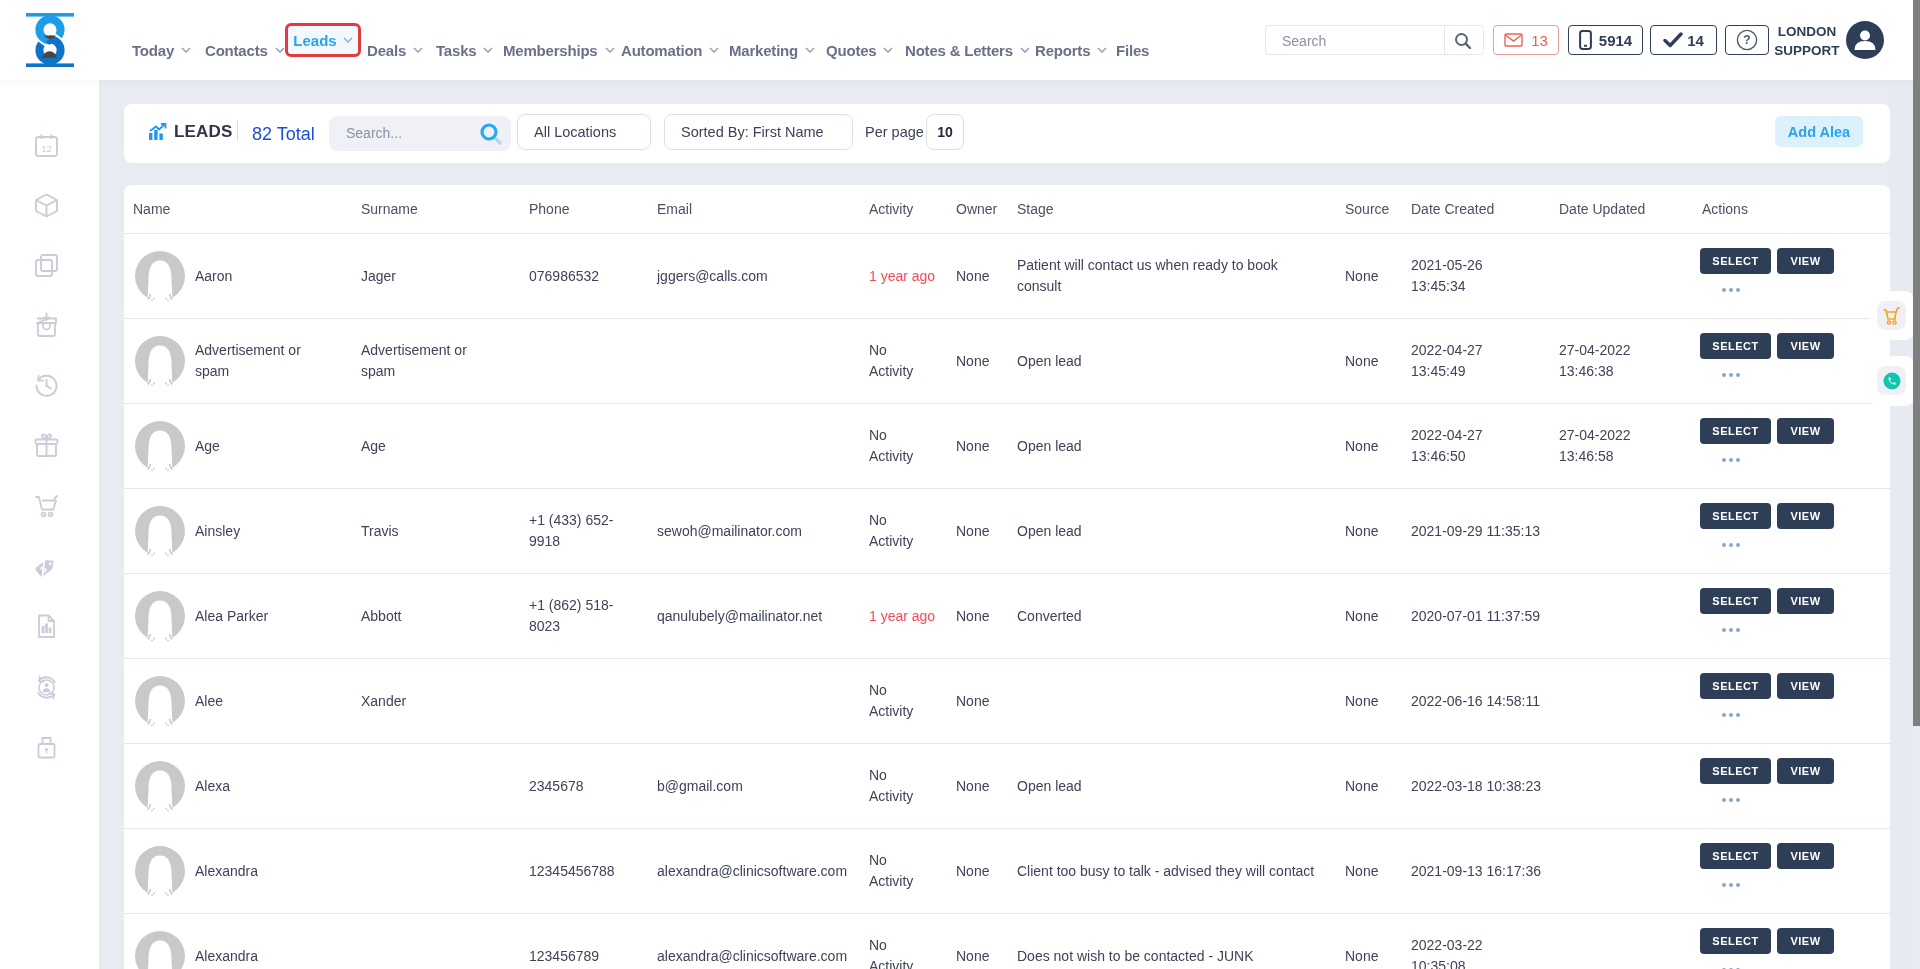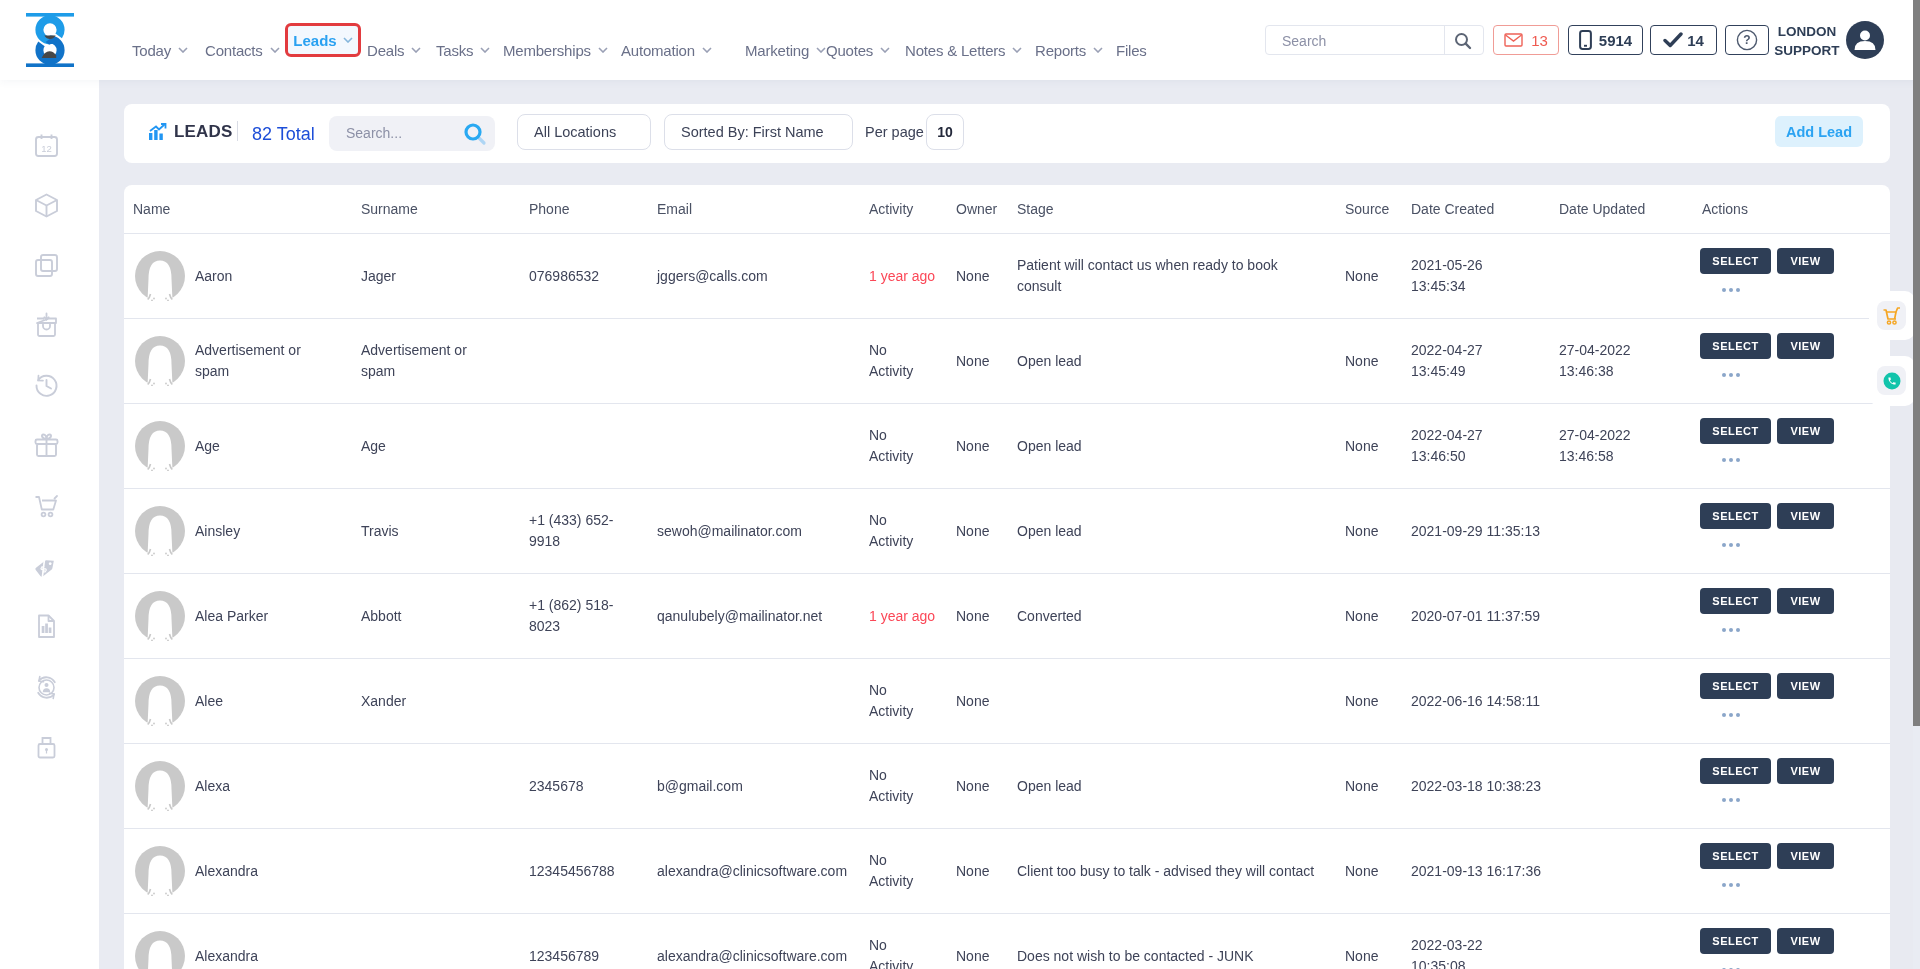--- a/index.html
+++ b/index.html
@@ -1,21 +1,21 @@
 <!DOCTYPE html>
 <html><head>
 <meta charset="utf-8">
 <style>
 * { margin:0; padding:0; box-sizing:border-box; }
 html,body { width:1920px; height:969px; overflow:hidden; }
 body { font-family:"Liberation Sans", sans-serif; background:#e9ebf2; position:relative; }
 
 
 #topbar { position:absolute; left:0; top:0; width:1920px; height:80px; background:#fff; box-shadow:0 2px 8px rgba(60,70,110,0.05); z-index:5; }
-.nav-item { position:absolute; top:0; height:100px; display:flex; align-items:center; font-size:15px; font-weight:400; color:#6a7089; letter-spacing:-0.2px; white-space:nowrap; }
+.nav-item { position:absolute; top:0; height:100px; display:flex; align-items:center; font-size:15px; font-weight:700; color:#6a7089; letter-spacing:-0.2px; white-space:nowrap; }
 .nav-item svg { margin-left:7px; }
 #leadsbox { position:absolute; left:285px; top:23px; width:76px; height:34px; border:3px solid #e23b3f; border-radius:6px; background:#f3f8fe; display:flex; align-items:center; justify-content:center; font-size:15px; font-weight:700; color:#2aa1f1; }
 #leadsbox svg { margin-left:6px; }
 
 #tb-search { position:absolute; left:1265px; top:25px; width:219px; height:30px; border:1px solid #e3e6ee; border-radius:4px; background:#fff; }
 #tb-search .txt { position:absolute; left:16px; top:7px; font-size:14px; color:#8c90a6; }
 #tb-search .sep { position:absolute; right:38px; top:0; width:1px; height:28px; background:#e3e6ee; }
 .tb-btn { position:absolute; top:25px; height:30px; border-radius:4px; display:flex; align-items:center; justify-content:center; background:#fff; }
 #btn-mail { left:1493px; width:66px; border:1px solid #f09c96; color:#ef5a50; }
 #btn-mail .n { font-size:15px; font-weight:500; margin-left:8px; }
@@ -29,21 +29,21 @@
 
 
 #sidebar { position:absolute; left:0; top:80px; width:99px; height:889px; background:#fff; z-index:4; }
 .side-ic { position:absolute; left:33px; width:27px; height:27px; }
 
 
 #toolbar { position:absolute; left:124px; top:104px; width:1766px; height:59px; background:#fff; border-radius:8px; z-index:2; }
 #leads-title { position:absolute; left:174px; top:122px; font-size:17px; font-weight:700; color:#30344a; letter-spacing:0.15px; z-index:3; }
 #tdiv { position:absolute; left:237px; top:121px; width:1px; height:20px; background:#d9dce5; z-index:3; }
 #total { position:absolute; left:252px; top:124px; font-size:18px; color:#1d4ed8; z-index:3;text-align:center; }
-#srch { position:absolute; left:329px; top:116px; width:166px; height:35px; background:#f0f1f6; border-radius:8px; z-index:3; }
+#srch { position:absolute; left:329px; top:116px; width:182px; height:35px; background:#f0f1f6; border-radius:8px; z-index:3; }
 #srch .txt { position:absolute; left:17px; top:9px; font-size:14px; color:#8c90a6; }
 .tb-box { position:absolute; top:114px; height:36px; border:1px solid #dcdfe9; border-radius:8px; background:#fff; display:flex; align-items:center; font-size:14.5px; color:#3c4257; z-index:3; }
 #allloc { left:517px; width:134px; padding-left:16px; }
 #sorted { left:664px; width:189px; padding-left:16px; }
 #perpage { position:absolute; left:865px; top:124px; font-size:14.5px; font-weight:500; color:#3c4257; z-index:3; }
 #pp10 { left:926px; width:38px; justify-content:center; padding-left:0; font-weight:600; font-size:14px; color:#23283a; }
 #addlead { position:absolute; left:1775px; top:116px; width:88px; height:31px; background:#ddf1fd; border-radius:6px; display:flex; align-items:center; justify-content:center; font-size:14.5px; font-weight:600; color:#2ba3f2; z-index:3; }
 
 
 #tcard { position:absolute; left:124px; top:185px; width:1766px; height:790px; background:#fff; border-radius:8px 8px 0 0; z-index:2; }
@@ -165,21 +165,21 @@
       </svg></span>
   <span class="nav-item" style="left:436px;">Tasks <svg width="10" height="6" viewBox="0 0 10 6">
         <path d="M1 1 5 5 9 1" stroke="#9aa0b5" stroke-width="1.6" fill="none"></path>
       </svg></span>
   <span class="nav-item" style="left:621px;">Automation <svg width="10" height="6" viewBox="0 0 10 6">
         <path d="M1 1 5 5 9 1" stroke="#9aa0b5" stroke-width="1.6" fill="none"></path>
       </svg></span>
   <span class="nav-item" style="left:503px;">Memberships <svg width="10" height="6" viewBox="0 0 10 6">
         <path d="M1 1 5 5 9 1" stroke="#9aa0b5" stroke-width="1.6" fill="none"></path>
       </svg></span>
-  <span class="nav-item" style="left:729px;margin-left:16px;">Marketing <svg width="10" height="6" viewBox="0 0 10 6">
+  <span class="nav-item" style="left:729px;">Marketing <svg width="10" height="6" viewBox="0 0 10 6">
         <path d="M1 1 5 5 9 1" stroke="#9aa0b5" stroke-width="1.6" fill="none"></path>
       </svg></span>
   <span class="nav-item" style="left:826px;">Quotes <svg width="10" height="6" viewBox="0 0 10 6">
         <path d="M1 1 5 5 9 1" stroke="#9aa0b5" stroke-width="1.6" fill="none"></path>
       </svg></span>
   <span class="nav-item" style="left:905px;">Notes &amp; Letters <svg width="10" height="6" viewBox="0 0 10 6">
         <path d="M1 1 5 5 9 1" stroke="#9aa0b5" stroke-width="1.6" fill="none"></path>
       </svg></span>
   <span class="nav-item" style="left:1035px;">Reports <svg width="10" height="6" viewBox="0 0 10 6">
         <path d="M1 1 5 5 9 1" stroke="#9aa0b5" stroke-width="1.6" fill="none"></path>
@@ -245,21 +245,21 @@
   <span class="txt">Search...</span>
   <svg width="24" height="24" viewBox="0 0 24 24" style="position:absolute;right:8px;top:6px;">
     <line x1="15.5" y1="15.5" x2="21" y2="21" stroke="#aed5f4" stroke-width="3.2" stroke-linecap="round"></line>
     <circle cx="10" cy="10" r="7" stroke="#29a9f2" stroke-width="3.2" fill="none"></circle>
   </svg>
 </div>
 <div class="tb-box" id="allloc">All Locations</div>
 <div class="tb-box" id="sorted">Sorted By: First Name</div>
 <div id="perpage">Per page</div>
 <div class="tb-box" id="pp10">10</div>
-<div id="addlead">Add Lead</div>
+<div id="addlead">Add Alea</div>
 
 <div id="tcard">
   <div class="hcell" style="left:9px;">Name</div>
   <div class="hcell" style="left:237px;">Surname</div>
   <div class="hcell" style="left:405px;">Phone</div>
   <div class="hcell" style="left:533px;">Email</div>
   <div class="hcell" style="left:745px;">Activity</div>
   <div class="hcell" style="left:832px;">Owner</div>
   <div class="hcell" style="left:893px;">Stage</div>
   <div class="hcell" style="left:1221px;">Source</div>

